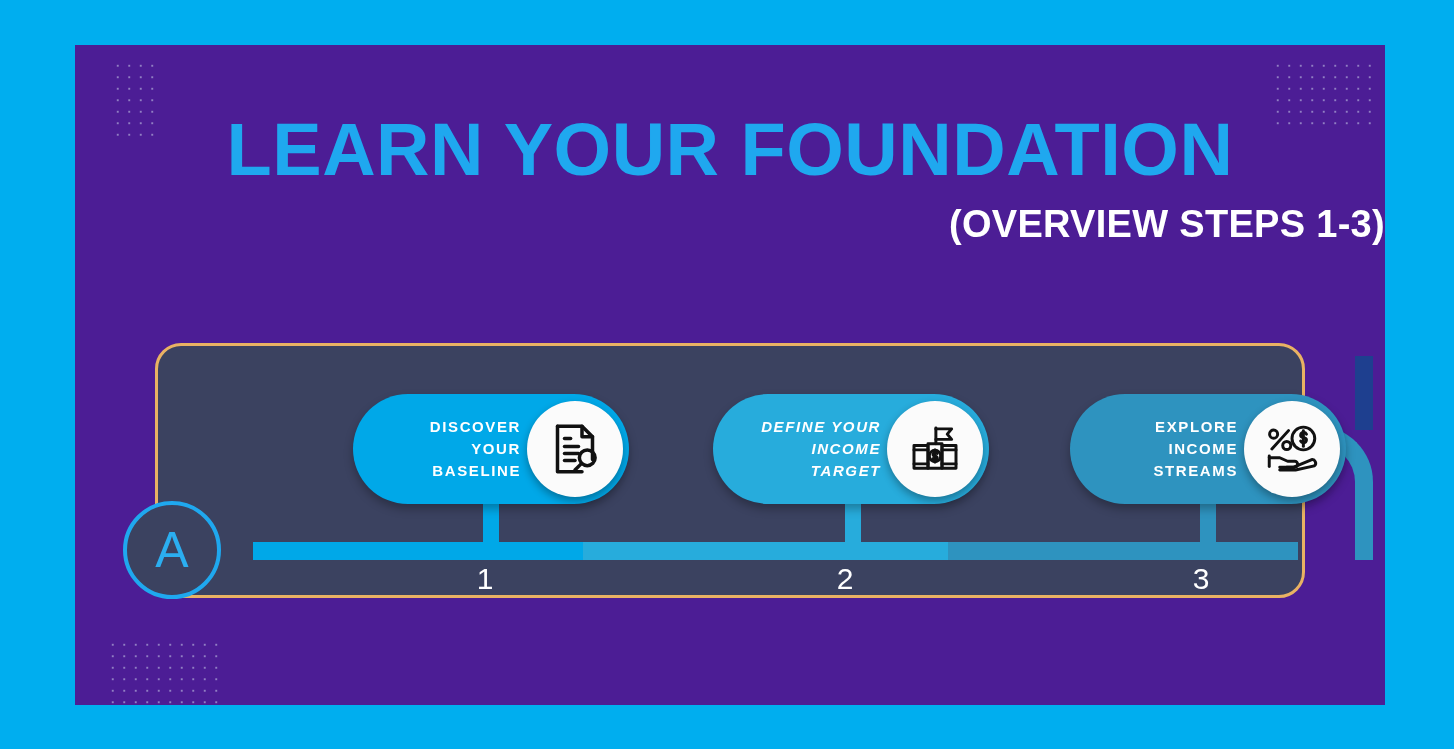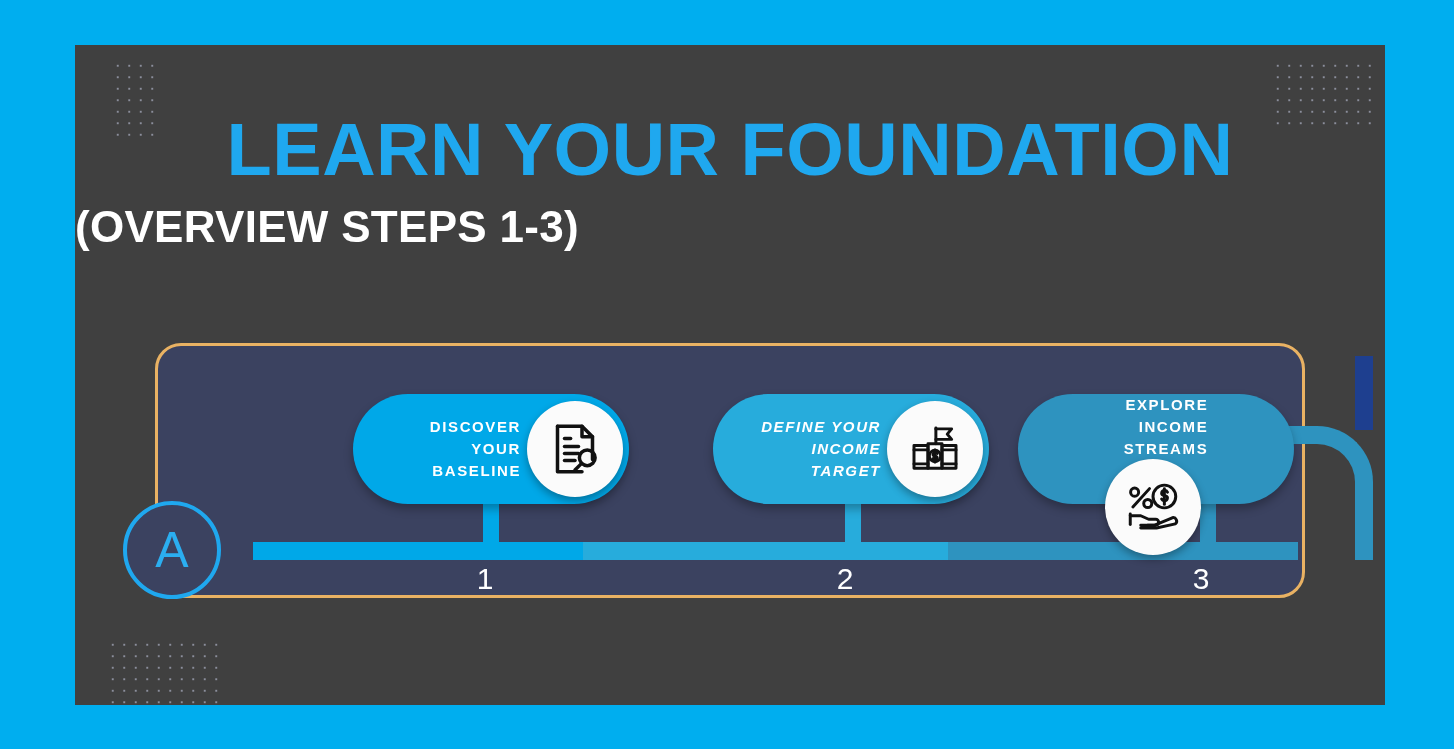--- a/index.html
+++ b/index.html
@@ -14,21 +14,21 @@
     position:relative;
     width:1454px; height:749px;
     background:#00AEEF;
   }
 
   
   #panel {
     position:absolute;
     left:75px; top:45px;
     width:1310px; height:660px;
-    background:#404040;
+    background:#4c1d95;
     overflow:hidden;
   }
 
   
   .dots {
     position:absolute;
     background-image:radial-gradient(circle, #c9cfe8 1.1px, transparent 1.3px);
     background-size:11.5px 11.5px;
     background-position:2px 2px;
     opacity:.55;
@@ -44,23 +44,23 @@
     text-align:center;
     color:#1FA8EF;
     font-size:74px;
     font-weight:bold;
     letter-spacing:.5px;
     line-height:1;
     white-space:nowrap;
   }
   #subtitle {
     position:absolute; left:0; top:160px; width:100%;
-    text-align:left;
+    text-align:right;
     color:#FFFFFF;
-    font-size:44px;
+    font-size:38px;
     font-weight:bold;
     letter-spacing:.3px;
     line-height:1;
     white-space:nowrap;
   }
 
   
   #card {
     position:absolute;
     left:80px; top:298px;
@@ -143,21 +143,21 @@
     position:absolute;
     top:48px;
     width:276px; height:110px;
     border-radius:55px;
     display:flex;
     align-items:center;
     box-shadow:0 5px 10px rgba(0,0,0,.28);
   }
   #pill1 { left:195px; background:#00A8E8; }
   #pill2 { left:555px; background:#27ACDC;font-style:italic; }
-  #pill3 { left:860px; background:#2E93BF;flex-direction:column; }
+  #pill3 { left:912px; background:#2E93BF; }
 
   .pill-label {
     flex:1;
     padding-left:26px;
     padding-right:6px;
     text-align:right;
     color:#FFFFFF;
     font-size:15px;
     font-weight:bold;
     letter-spacing:1.6px;

